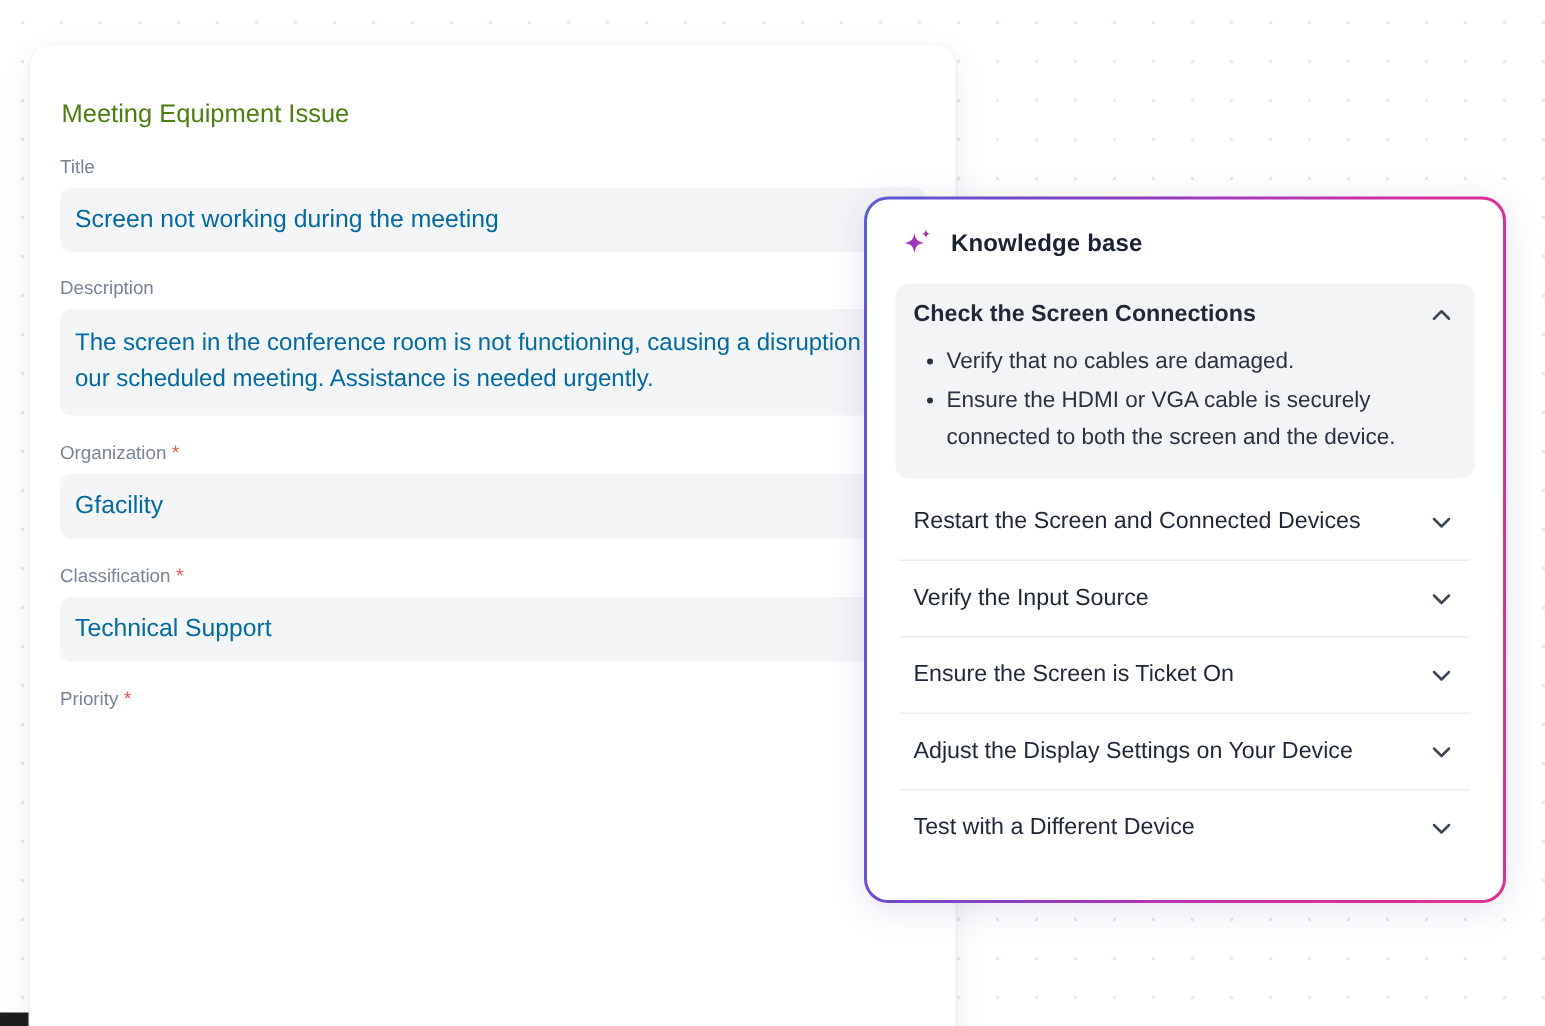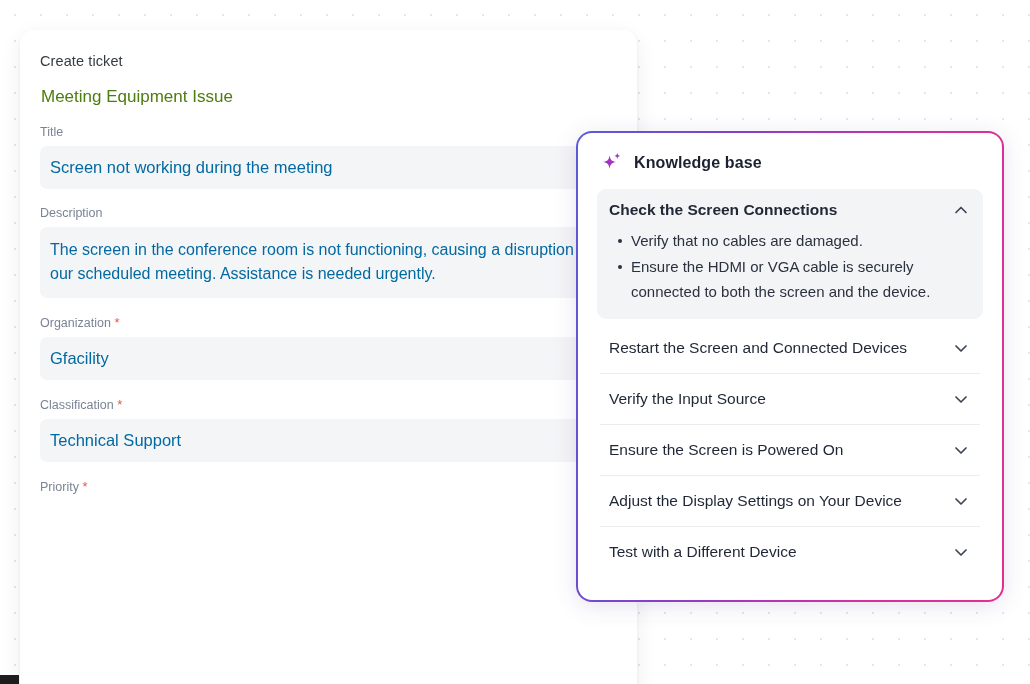--- a/index.html
+++ b/index.html
@@ -185,21 +185,20 @@
     background: #1d1d1f;
     z-index: 9;
   }
 </style>
 </head>
 <body>
 
 <div id="dot-grid"></div>
 
 <div id="ticket-card">
-  <div class="card-title">Create ticket</div>
   <div id="form-fields">
       <div class="field">
         <div class="plain-value">Meeting Equipment Issue</div>
       </div>
       <div class="field">
         <span class="field-label">Title</span>
         <div class="input-box">
           <span>Screen not working during the meeting</span>
         </div>
       </div>
@@ -273,21 +272,21 @@
             <span class="kb-row-label">Verify the Input Source</span>
             <span style="display: flex;">
               <svg class="chev" viewBox="0 0 20 20">
                 <path d="M5 8 L10 13 L15 8" fill="none" stroke="#3d4655" stroke-width="1.7" stroke-linecap="round" stroke-linejoin="round"></path>
               </svg>
             </span>
           </div>
         </div>
         <div class="kb-item-closed">
           <div class="kb-row">
-            <span class="kb-row-label">Ensure the Screen is Powered On</span>
+            <span class="kb-row-label">Ensure the Screen is Ticket On</span>
             <span style="display: flex;">
               <svg class="chev" viewBox="0 0 20 20">
                 <path d="M5 8 L10 13 L15 8" fill="none" stroke="#3d4655" stroke-width="1.7" stroke-linecap="round" stroke-linejoin="round"></path>
               </svg>
             </span>
           </div>
         </div>
         <div class="kb-item-closed">
           <div class="kb-row">
             <span class="kb-row-label">Adjust the Display Settings on Your Device</span>

